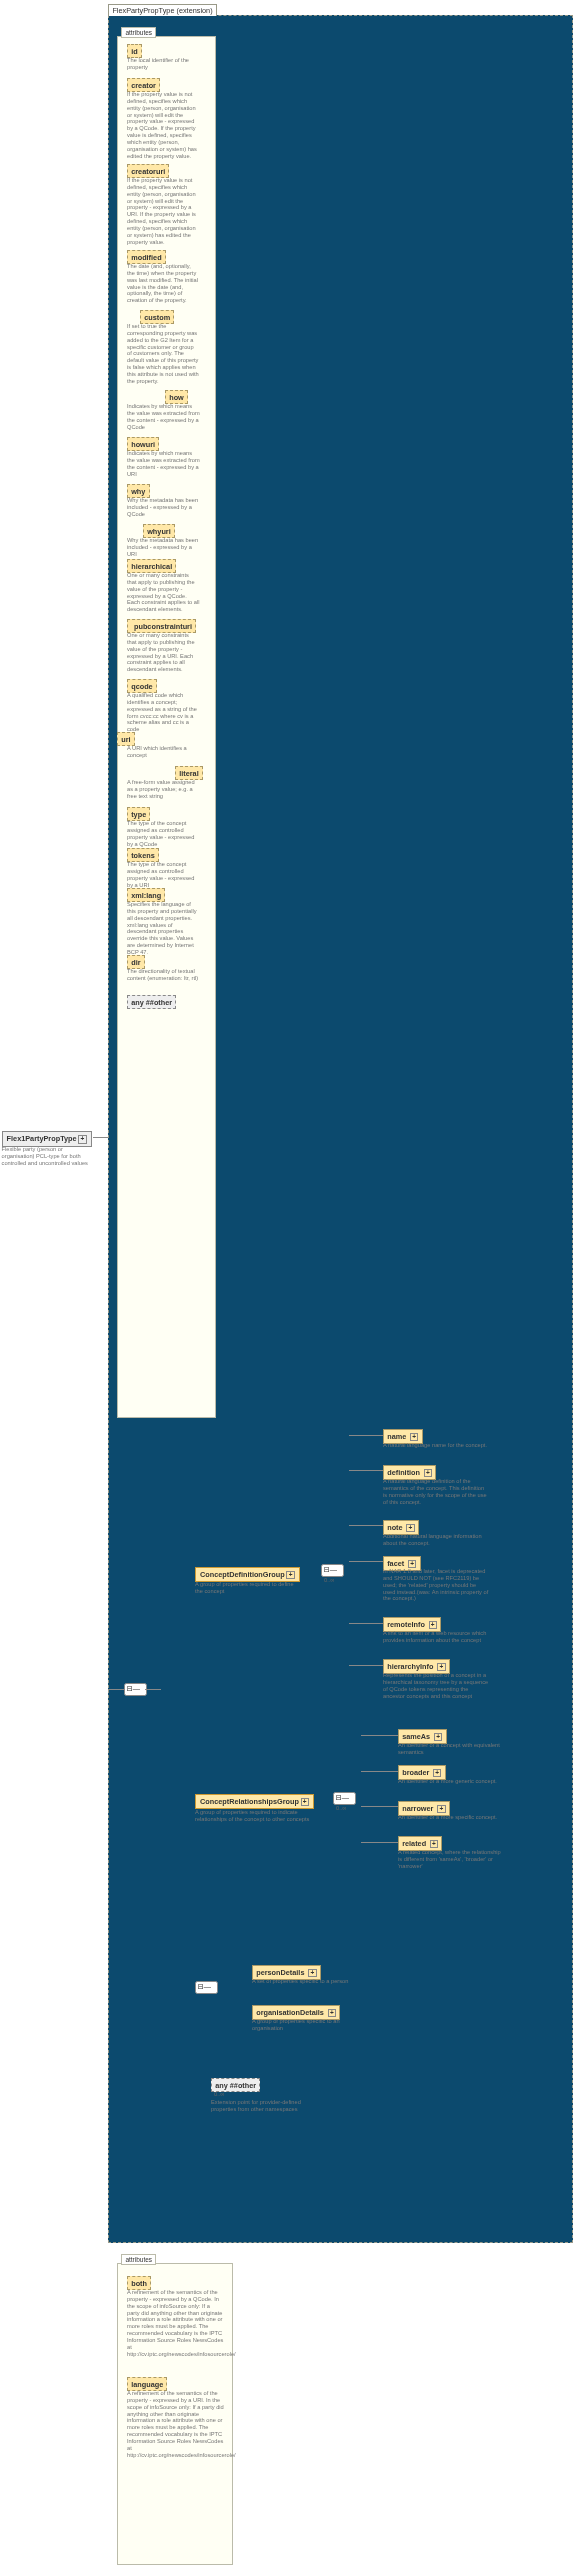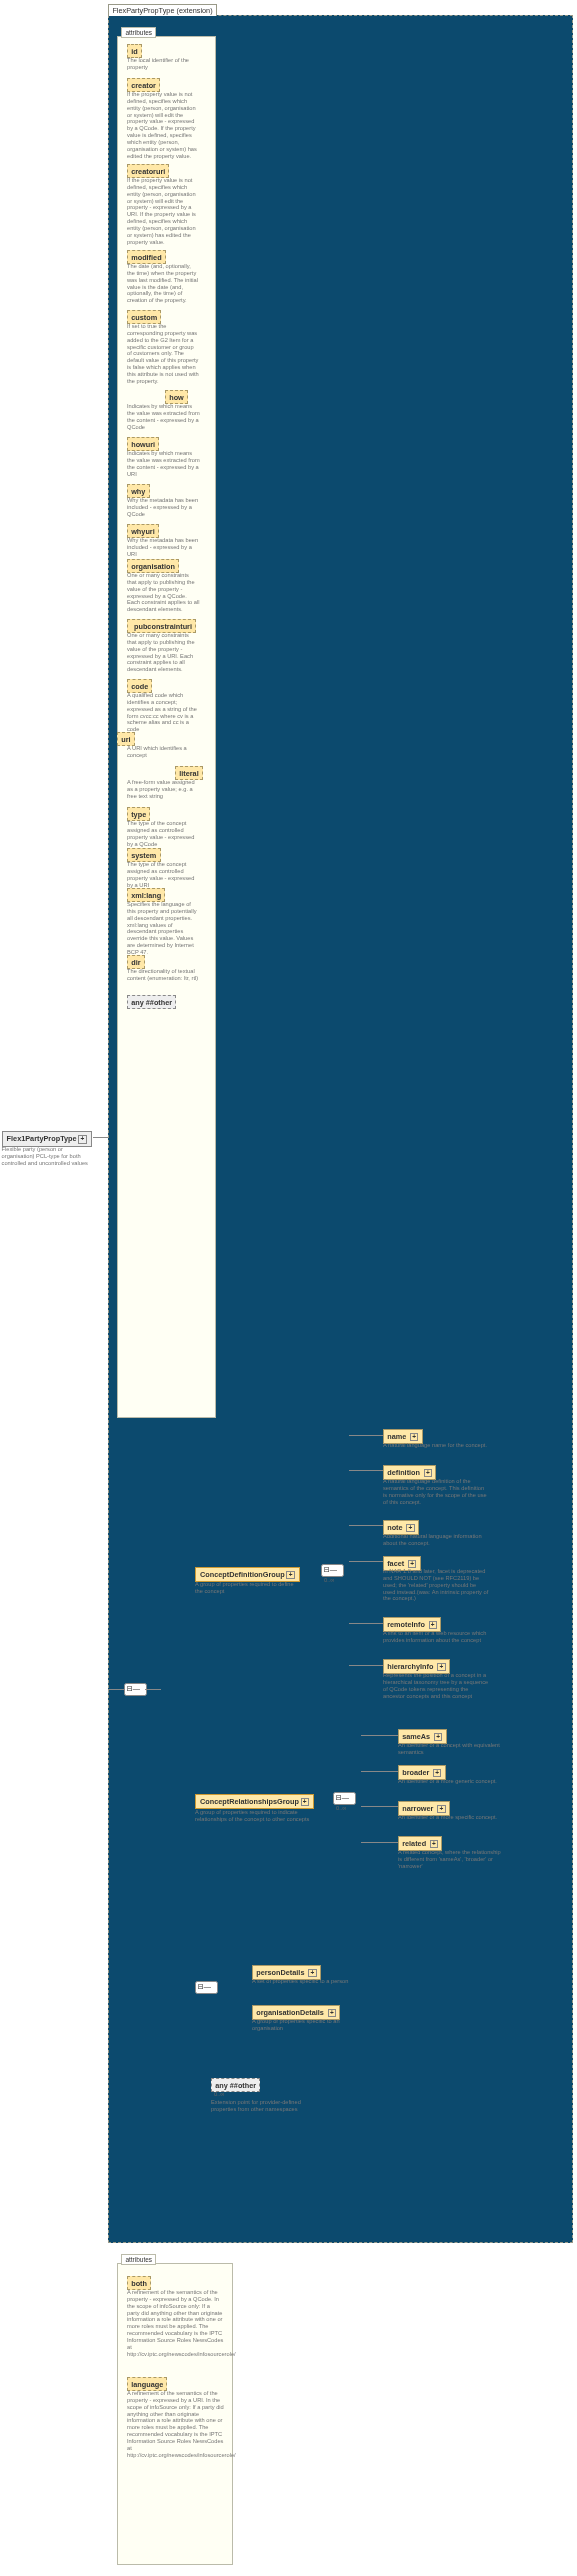--- a/index.html
+++ b/index.html
@@ -118,43 +118,43 @@
 
   <div id="attrs1-list">
       <div class="node" style="left: 127px; top: 44px;">id</div>
       <div class="desc" style="left: 127px; top: 57px;">The local identifier of the property</div>
       <div class="node" style="left: 127px; top: 78px;">creator</div>
       <div class="desc" style="left: 127px; top: 91px;">If the property value is not defined, specifies which entity (person, organisation or system) will edit the property value - expressed by a QCode. If the property value is defined, specifies which entity (person, organisation or system) has edited the property value.</div>
       <div class="node" style="left: 127px; top: 164px;">creatoruri</div>
       <div class="desc" style="left: 127px; top: 177px;">If the property value is not defined, specifies which entity (person, organisation or system) will edit the property - expressed by a URI. If the property value is defined, specifies which entity (person, organisation or system) has edited the property value.</div>
       <div class="node" style="left: 127px; top: 250px;">modified</div>
       <div class="desc" style="left: 127px; top: 263px;">The date (and, optionally, the time) when the property was last modified. The initial value is the date (and, optionally, the time) of creation of the property.</div>
-      <div class="node" style="left: 127px; top: 310px;">custom</div>
+      <div class="node" style="left: 140px; top: 310px;">custom</div>
       <div class="desc" style="left: 127px; top: 323px;">If set to true the corresponding property was added to the G2 Item for a specific customer or group of customers only. The default value of this property is false which applies when this attribute is not used with the property.</div>
       <div class="node" style="left: 127px; top: 390px; margin-left: 38px;">how</div>
       <div class="desc" style="left: 127px; top: 403px;">Indicates by which means the value was extracted from the content - expressed by a QCode</div>
       <div class="node" style="left: 127px; top: 437px;">howuri</div>
       <div class="desc" style="left: 127px; top: 450px;">Indicates by which means the value was extracted from the content - expressed by a URI</div>
       <div class="node" style="left: 127px; top: 484px;">why</div>
       <div class="desc" style="left: 127px; top: 497px;">Why the metadata has been included - expressed by a QCode</div>
-      <div class="node" style="left: 127px; top: 524px;">whyuri</div>
+      <div class="node" style="left: 143px; top: 524px;">whyuri</div>
       <div class="desc" style="left: 127px; top: 537px;">Why the metadata has been included - expressed by a URI</div>
-      <div class="node" style="left: 127px; top: 559px;">organisation</div>
+      <div class="node" style="left: 127px; top: 559px;">hierarchical</div>
       <div class="desc" style="left: 127px; top: 572px;">One or many constraints that apply to publishing the value of the property - expressed by a QCode. Each constraint applies to all descendant elements.</div>
       <div class="node" style="left: 127px; top: 619px; padding-left: 6px;">pubconstrainturi</div>
       <div class="desc" style="left: 127px; top: 632px;">One or many constraints that apply to publishing the value of the property - expressed by a URI. Each constraint applies to all descendant elements.</div>
-      <div class="node" style="left: 127px; top: 679px;">code</div>
+      <div class="node" style="left: 127px; top: 679px;">qcode</div>
       <div class="desc" style="left: 127px; top: 692px;">A qualified code which identifies a concept; expressed as a string of the form cvcc:cc where cv is a scheme alias and cc is a code</div>
       <div class="node" style="left: 117px; top: 732px;">uri</div>
       <div class="desc" style="left: 127px; top: 745px;">A URI which identifies a concept</div>
       <div class="node" style="left: 127px; top: 766px; margin-left: 48px;">literal</div>
       <div class="desc" style="left: 127px; top: 779px;">A free-form value assigned as a property value; e.g. a free text string</div>
       <div class="node" style="left: 127px; top: 807px;">type</div>
       <div class="desc" style="left: 127px; top: 820px;">The type of the concept assigned as controlled property value - expressed by a QCode</div>
-      <div class="node" style="left: 127px; top: 848px;">system</div>
+      <div class="node" style="left: 127px; top: 848px;">tokens</div>
       <div class="desc" style="left: 127px; top: 861px;">The type of the concept assigned as controlled property value - expressed by a URI</div>
       <div class="node" style="left: 127px; top: 888px;">xml:lang</div>
       <div class="desc" style="left: 127px; top: 901px;">Specifies the language of this property and potentially all descendant properties. xml:lang values of descendant properties override this value. Values are determined by Internet BCP 47.</div>
       <div class="node" style="left: 127px; top: 955px;">dir</div>
       <div class="desc" style="left: 127px; top: 968px;">The directionality of textual content (enumeration: ltr, rtl)</div>
     </div>
   <div id="any-node">
       <div class="node" style="left: 127px; top: 995px; background: rgb(238, 238, 238); border-color: rgb(136, 136, 136);">any ##other</div>
     </div>
 

